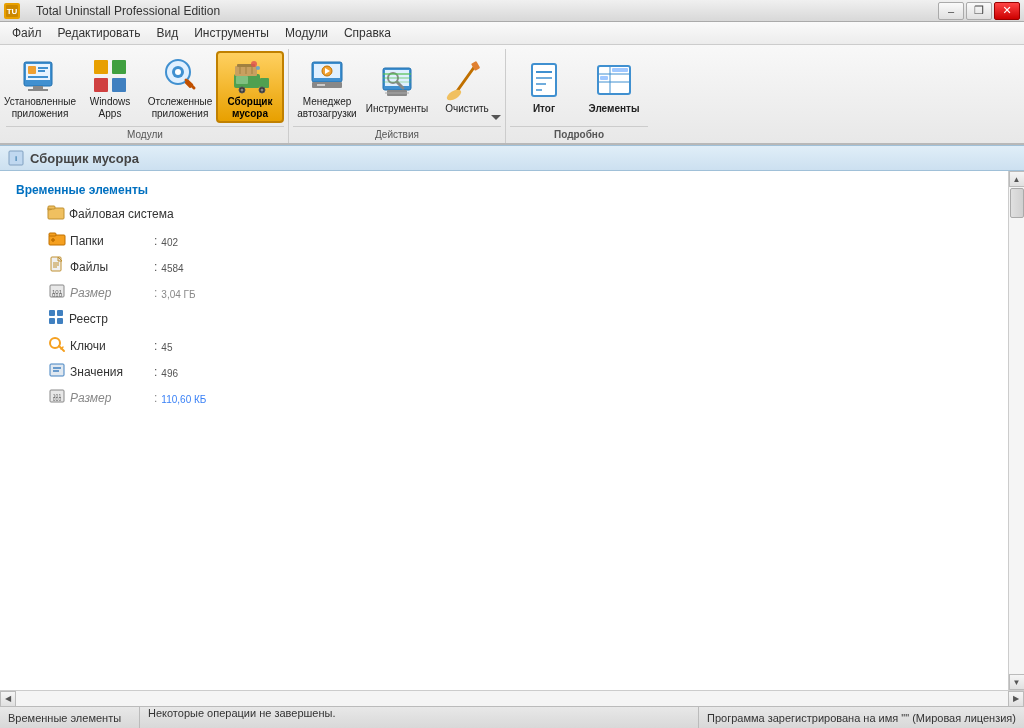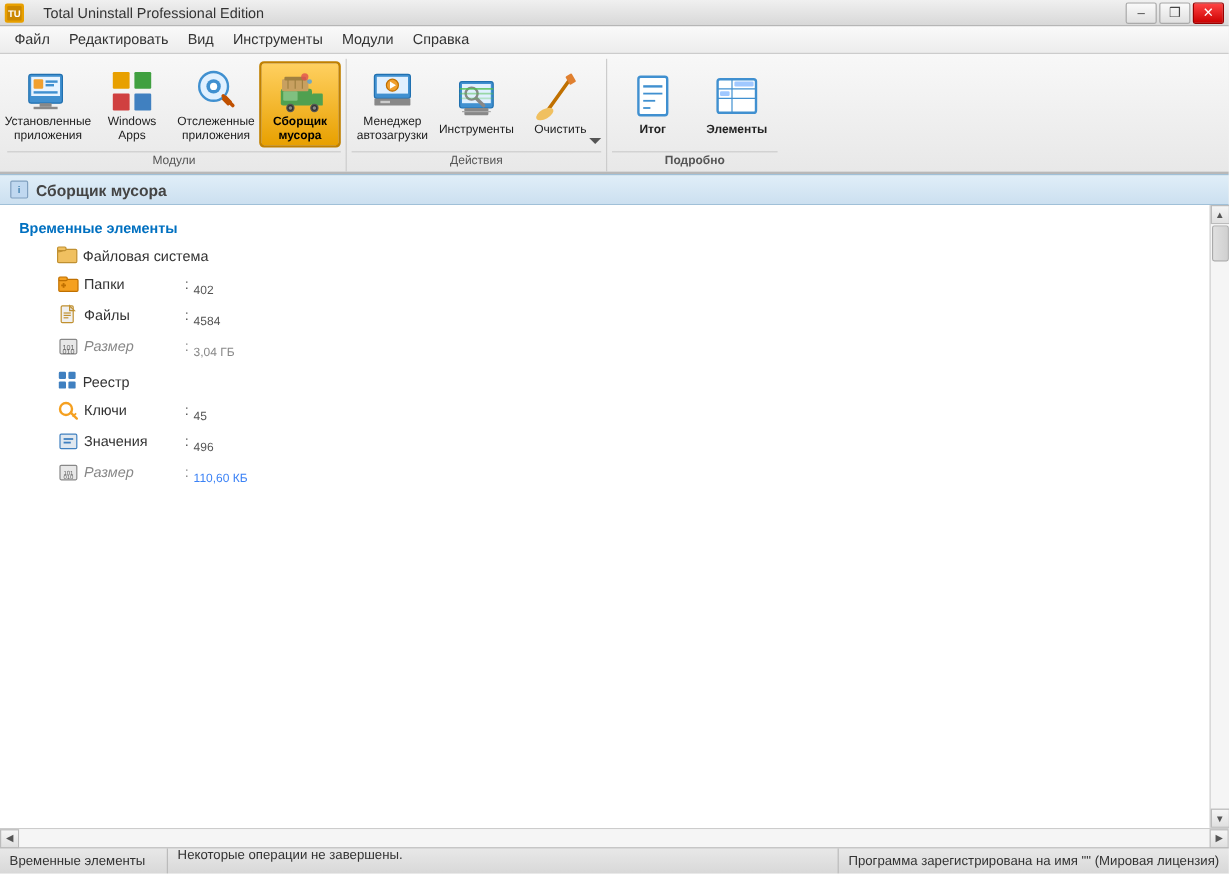--- a/index.html
+++ b/index.html
@@ -185,21 +185,21 @@
       display: flex;
       align-items: flex-end;
       gap: 4px;
       margin-bottom: 4px;
       color: #333;
       font-size: 12px;
       padding-left: 15px;
     }
     .tree-prop {
       display: flex;
-      align-items: center;
+      align-items: flex-end;
       gap: 4px;
       margin-left: 16px;
       margin-bottom: 3px;
     }
     .tree-prop-icon {
       width: 18px;
       height: 18px;
       display: flex;
       align-items: center;
       justify-content: center;

